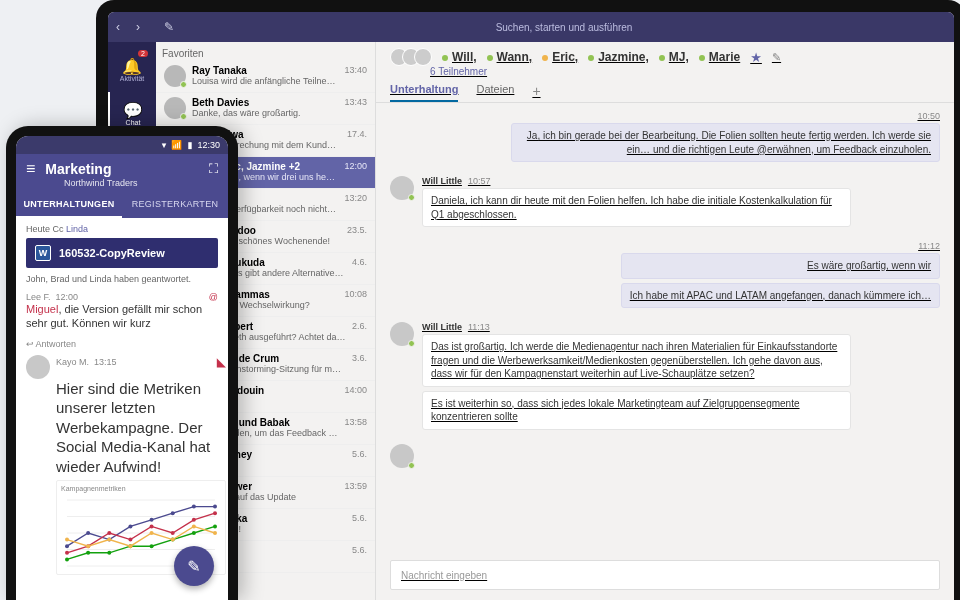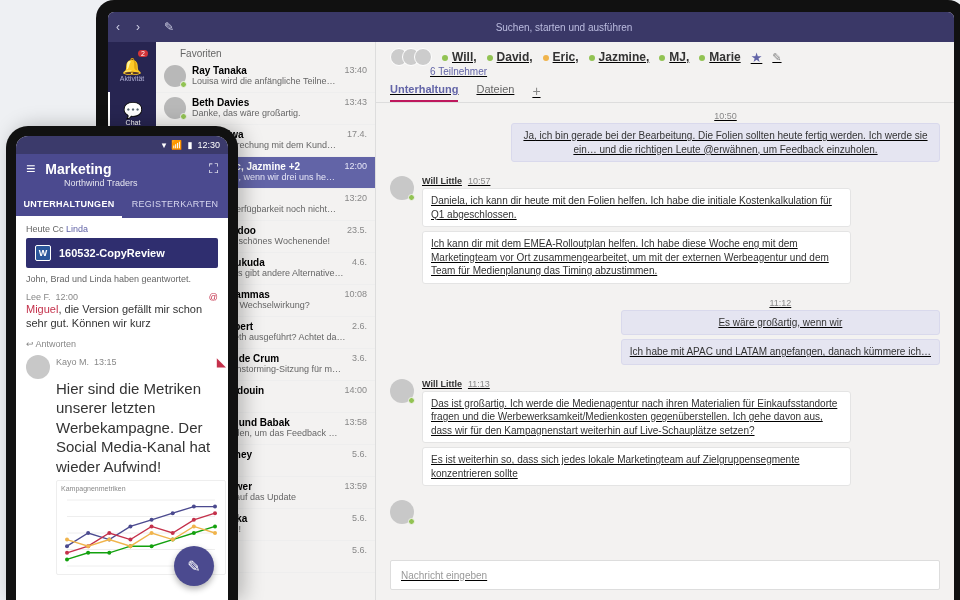--- a/index.html
+++ b/index.html
@@ -14,21 +14,21 @@
   .lap-top .compose { margin-left: 16px; font-size: 12px; }
   .lap-top .search { flex: 1; text-align: center; color: #bcbde0; }
   .lap-body { display: flex; height: calc(100% - 30px); }
   .rail { width: 48px; background: #272551; display: flex; flex-direction: column; align-items: center; padding-top: 6px; }
   .rail-item { width: 48px; height: 44px; display: flex; flex-direction: column; align-items: center; justify-content: center; color: #aeadd4; font-size: 7px; position: relative; }
   .rail-item.active { color: #fff; border-left: 2px solid #fff; padding-left: 0; }
   .rail-item .ico { font-size: 16px; line-height: 1; }
   .rail-item .badge { position: absolute; top: 2px; right: 8px; background: #d13438; color: #fff;
                       border-radius: 7px; font-size: 7px; padding: 0 3px; min-width: 10px; text-align: center; }
   .chatlist { width: 220px; background: #f3f2f1; border-right: 1px solid #ddd; overflow: hidden; }
-  .chatlist .hdr { font-size: 10px; color: #666; padding: 6px 24px 2px; }
+  .chatlist .hdr { font-size: 10px; color: #666; padding: 6px 6px 2px; }
   .chat-item { display: flex; gap: 6px; padding: 4px 8px; border-bottom: 1px solid #eee; height: 32px; overflow: hidden; }
   .chat-item.active { background: #6264a7; color: #fff; }
   .chat-item .av { width: 22px; height: 22px; border-radius: 50%; background: #b8b8b8; flex-shrink: 0; position: relative; }
   .chat-item .pres { position: absolute; right: -1px; bottom: -1px; width: 7px; height: 7px; border-radius: 50%;
                      border: 1.5px solid #f3f2f1; }
   .chat-item .txt { flex: 1; min-width: 0; }
   .chat-item .name { font-size: 10px; font-weight: 600; white-space: nowrap; overflow: hidden; text-overflow: ellipsis; }
   .chat-item .prev { font-size: 9px; color: #666; white-space: nowrap; overflow: hidden; text-overflow: ellipsis; }
   .chat-item.active .prev { color: #e6e6f7; }
   .chat-item .time { font-size: 9px; color: #888; flex-shrink: 0; }
@@ -42,35 +42,35 @@
   .participants .grpav span:first-child { margin-left: 0; }
   .participants .pname { font-size: 12px; font-weight: 600; color: #333; position: relative; padding-left: 10px; }
   .participants .pname::before { content: ""; position: absolute; left: 0; top: 5px; width: 6px; height: 6px; border-radius: 50%; }
   .st-on::before { background: #92c353; }
   .st-away::before { background: #f0b44c; }
   .participants .star { color: #6264a7; font-size: 13px; }
   .participants .edit { color: #888; font-size: 11px; }
   .subline { font-size: 10px; color: #6264a7; padding-left: 40px; }
   .tabs { display: flex; gap: 18px; padding: 6px 14px 0; border-bottom: 1px solid #ddd; font-size: 11px; }
   .tabs .tab { padding-bottom: 5px; color: #666; }
-  .tabs .tab.active { color: #6264a7; border-bottom: 2px solid #be185d; font-weight: 600; }
+  .tabs .tab.active { color: #6264a7; border-bottom: 2px solid #0369a1; font-weight: 600; }
   .tabs .add { color: #888; font-size: 14px; }
   .msgs { flex: 1; overflow: hidden; padding: 8px 14px; font-size: 10px; color: #333; }
   .msg { display: flex; gap: 8px; margin-bottom: 10px; }
   .msg.right { justify-content: flex-end; }
   .msg .av { width: 24px; height: 24px; border-radius: 50%; background: #c8c8c8; flex-shrink: 0; position: relative; }
   .msg .av .pres { position: absolute; right: -1px; bottom: -1px; width: 7px; height: 7px; border-radius: 50%;
                    border: 1.5px solid #f3f2f1; background: #92c353; }
   .msg .body { max-width: 78%; }
   .msg .meta { font-size: 9px; color: #888; margin-bottom: 2px; }
   .msg .meta .nm { color: #333; font-weight: 600; margin-right: 6px; }
   .bubble { background: #fff; border: 1px solid #e4e4e4; border-radius: 3px; padding: 5px 8px; font-size: 10px;
             margin-bottom: 4px; line-height: 1.35; }
   .msg.right .bubble { background: #e5e5f1; border-color: #d9d9ec; }
-  .msg.right .body { text-align: center; }
+  .msg.right .body { text-align: right; }
   .compose-box { margin: 6px 14px 10px; height: 30px; background: #fff; border: 1px solid #ddd; border-radius: 2px;
                  display: flex; align-items: center; padding: 0 10px; font-size: 10px; color: #999; }
 
   
   .phone { position: absolute; left: 6px; top: 126px; width: 232px; height: 474px;
            border: 10px solid #111; border-bottom: 0; border-radius: 22px 22px 0 0; background: #fff; overflow: hidden;
            box-shadow: 6px 0 20px rgba(0,0,0,.25); }
   .ph-status { height: 18px; background: #3b3a6b; color: #fff; display: flex; align-items: center;
                justify-content: flex-end; gap: 5px; padding: 0 8px; font-size: 9px; }
   .ph-appbar { background: #4b4a8f; color: #fff; padding: 6px 10px 4px; }
@@ -298,21 +298,21 @@
     </div>
     <div class="conv">
       <div class="conv-head">
         <div class="participants" id="people">
           <span class="grpav">
               <span></span>
               <span></span>
               <span></span>
             </span>
         <span class="pname st-on">Will,</span>
-            <span class="pname st-on">David,</span>
+            <span class="pname st-on">Wann,</span>
             <span class="pname st-away">Eric,</span>
             <span class="pname st-on">Jazmine,</span>
             <span class="pname st-on">MJ,</span>
             <span class="pname st-on">Marie</span>
             <span class="star">★</span>
             <span class="edit">✎</span>
           </div>
         <div class="subline">6 Teilnehmer</div>
       </div>
       <div class="tabs">
@@ -329,21 +329,20 @@
           </div>
         </div>
 
         <div class="msg">
           <div class="av">
               <span class="pres"></span>
             </div>
           <div class="body">
             <div class="meta"><span class="nm">Will Little</span><span>10:57</span></div>
             <div class="bubble">Daniela, ich kann dir heute mit den Folien helfen. Ich habe die initiale Kostenkalkulation für Q1 abgeschlossen.</div>
-            <div class="bubble">Ich kann dir mit dem EMEA-Rolloutplan helfen. Ich habe diese Woche eng mit dem Marketingteam vor Ort zusammengearbeitet, um mit der externen Werbeagentur und dem Team für Medienplanung das Timing abzustimmen.</div>
           </div>
         </div>
 
         <div class="msg right">
           <div class="body">
             <div class="meta">11:12</div>
             <div class="bubble">Es wäre großartig, wenn wir</div>
             <div class="bubble">Ich habe mit APAC und LATAM angefangen, danach kümmere ich…</div>
           </div>
         </div>

